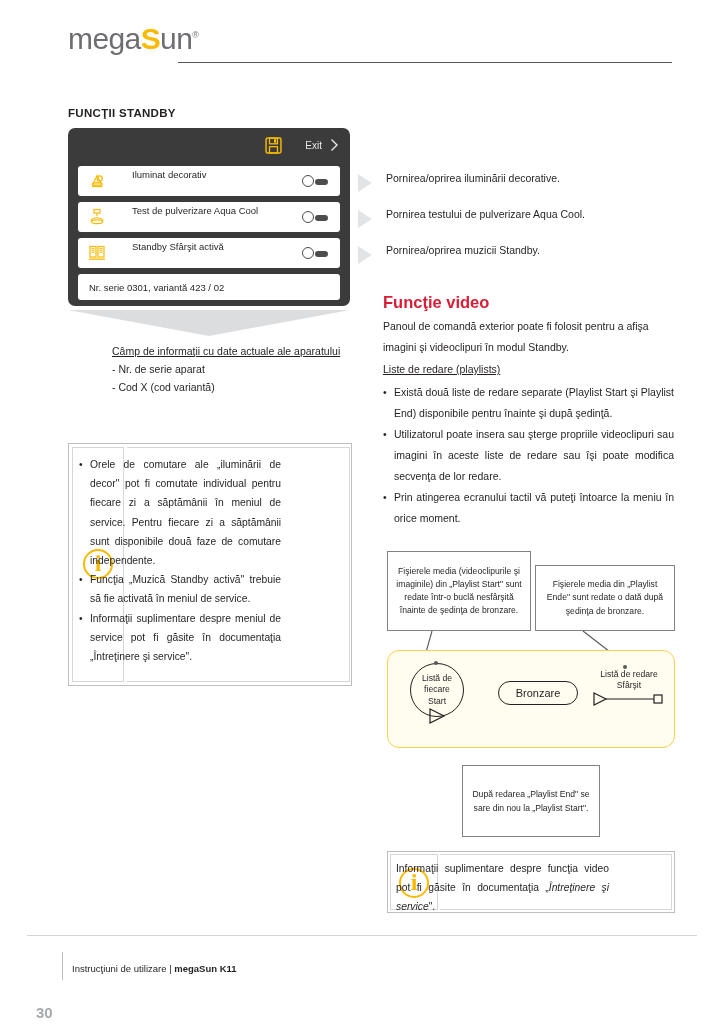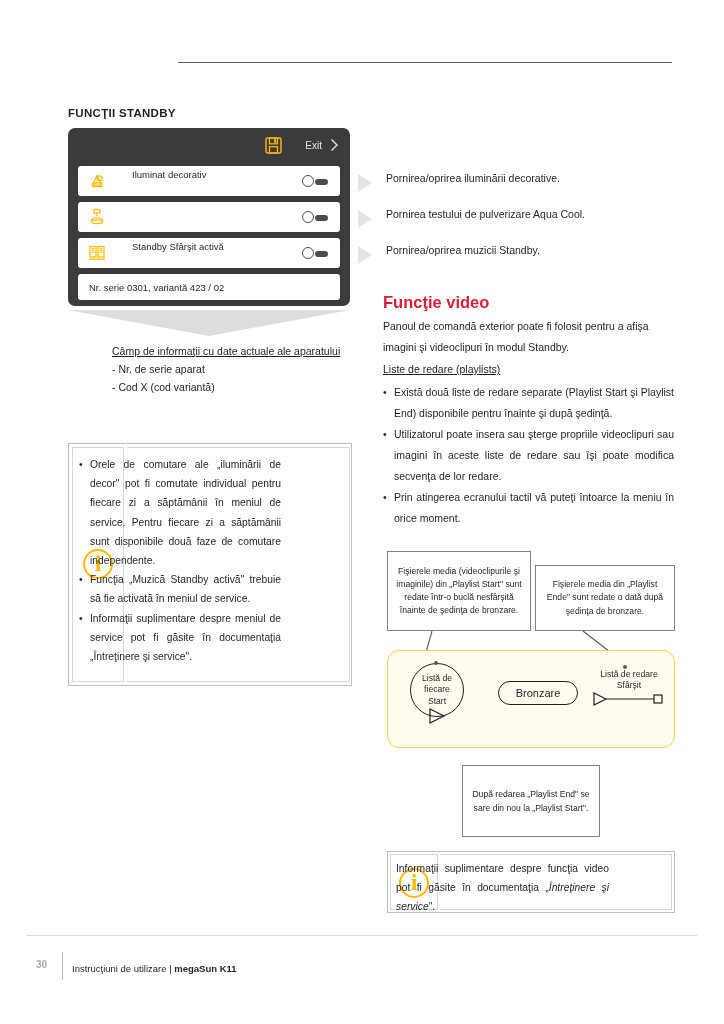--- a/index.html
+++ b/index.html
@@ -409,22 +409,22 @@
   .note2-text i { font-style: italic; }
 
   
   .footer-rule {
     position: absolute;
     left: 27px; top: 935px; right: 27px;
     border-bottom: 1px solid #d5d6d8;
   }
   .pagenum {
     position: absolute;
-    left: 36px; top: 959px;
-    font-size: 10px;
+    left: 36px; top: 1004px;
+    font-size: 15px;
     font-weight: 700;
     color: #a7a9ac;
   }
   .footer-div {
     position: absolute;
     left: 62px; top: 952px;
     height: 28px;
     border-left: 1px solid #bcbec0;
   }
   .footer-text {
@@ -434,20 +434,21 @@
     color: #231f20;
   }
   .footer-text b { font-weight: 700; margin-top: 16px; }
 </style>
 </head>
 <body>
 
 <div class="page">
 
   <div class="header">
+    <div class="logo"><span>mega</span><span class="sun-s">S</span><span class="sun-rest">un</span><span class="reg">®</span></div>
     <div class="header-rule"></div>
   </div>
 
   <div class="section-title">FUNCŢII STANDBY</div>
 
   <div class="panel">
     <div class="panel-topbar">
       <svg class="save-icon" viewBox="0 0 20 20">
         <rect x="1.2" y="1.2" width="17.6" height="17.6" rx="1.6" fill="none" stroke="#fbba00" stroke-width="1.7"></rect>
         <rect x="5.3" y="1.4" width="9.4" height="6.6" fill="none" stroke="#fbba00" stroke-width="1.5"></rect>
@@ -475,20 +476,21 @@
     </div>
 
     <div class="row row-2">
       <svg class="row-icon" viewBox="0 0 20 20">
         <rect x="7" y="2.5" width="6" height="3.6" fill="none" stroke="#fbba00" stroke-width="1.2"></rect>
         <path d="M10 6.1 L10 9" stroke="#fbba00" stroke-width="1.2"></path>
         <path d="M4.5 12.5 Q10 9 15.5 12.5" fill="none" stroke="#fbba00" stroke-width="1.2"></path>
         <ellipse cx="10" cy="14.8" rx="5.6" ry="1.9" fill="none" stroke="#fbba00" stroke-width="1.2"></ellipse>
         <path d="M4.4 12.5 L4.4 14.8 M15.6 12.5 L15.6 14.8" stroke="#fbba00" stroke-width="1.2"></path>
       </svg>
+      <div class="row-label">Test de pulverizare Aqua Cool</div>
       <div class="toggle">
         <div class="knob"></div>
         <div class="bar"></div>
       </div>
     </div>
 
     <div class="row row-3">
       <svg class="row-icon" viewBox="0 0 20 20">
         <rect x="3" y="3.5" width="6" height="10.5" fill="none" stroke="#fbba00" stroke-width="1.2"></rect>
         <rect x="11" y="3.5" width="6" height="10.5" fill="none" stroke="#fbba00" stroke-width="1.2"></rect>

